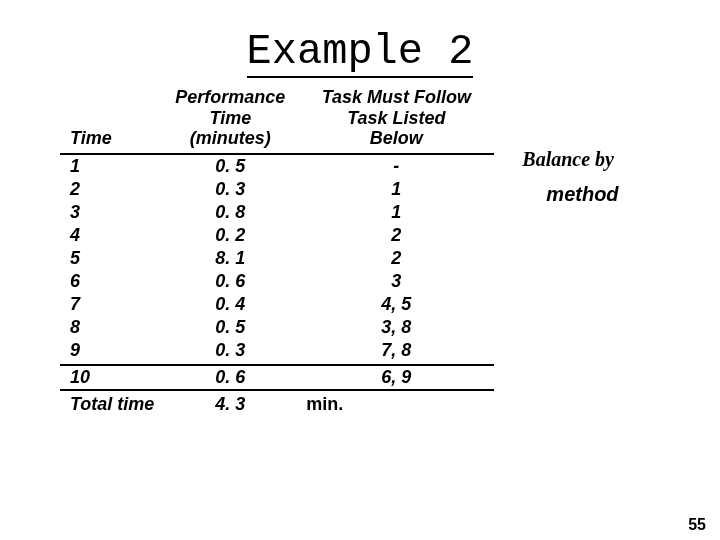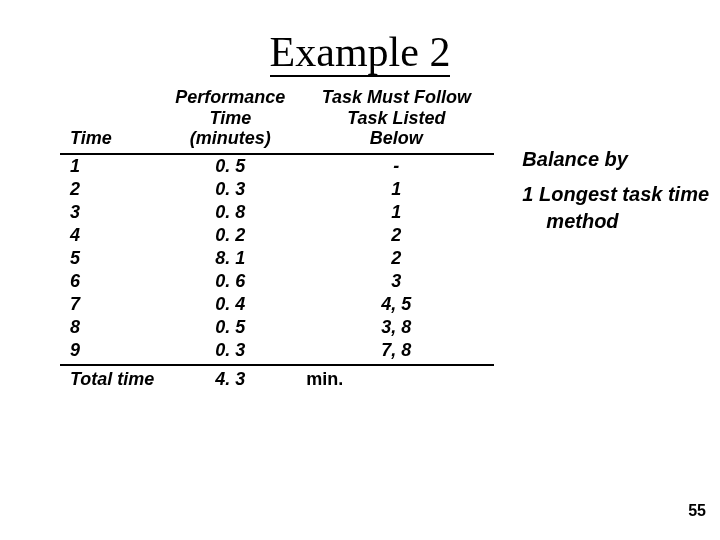--- a/index.html
+++ b/index.html
@@ -16,21 +16,21 @@
     position: relative;
     width: 720px;
     height: 540px;
   }
   .title {
     text-align: center;
     font-size: 42px;
     font-weight: 400;
     padding-top: 28px;
     padding-bottom: 10px;
-    font-family: Liberation Serif, serif;
+    font-family: Liberation Mono, monospace;
   }
   .title .underline {
     border-bottom: 2px solid #000;
   }
   .content {
     display: flex;
     flex-direction: row;
     align-items: flex-start;
     padding-left: 60px;
   }
@@ -62,27 +62,27 @@
   .total-row .col-task { white-space: nowrap; font-style: italic; }
   .total-row .col-follow { text-align: left; font-style: normal; margin-top: 43px; }
   .side {
     font-size: 20px;
     font-weight: 700;
     font-style: italic;
     line-height: 1.35;
     padding-left: 28px;
     padding-top: 60px;
   }
-  .side-block1 { margin-bottom: 8px; }
+  .side-block1 { margin-bottom: 8px; font-family: Liberation Serif, serif; }
   .side-block2 { margin-bottom: 26px; padding-left: 0; }
   .side-block2 .indent { padding-left: 24px; display: block; }
   .page-num {
     position: absolute;
     right: 14px;
-    bottom: 20px;
+    bottom: 6px;
     font-size: 16px;
     font-weight: 700;
   }
 </style>
 </head>
 <body>
 
 <div class="slide">
 
   <div class="title">
@@ -147,33 +147,37 @@
           <tr>
               <td class="col-task">8</td>
               <td class="col-time">0. 5</td>
               <td class="col-follow">3, 8</td>
             </tr>
           <tr class="sep-row">
               <td class="col-task">9</td>
               <td class="col-time">0. 3</td>
               <td class="col-follow">7, 8</td>
             </tr>
+          <tr>
+              <td class="col-task">10</td>
+              <td class="col-time">0. 6</td>
+              <td class="col-follow">6, 9</td>
+            </tr>
           <tr class="total-row">
             <td class="col-task">Total time</td>
             <td class="col-time">4. 3</td>
             <td class="col-follow">min.</td>
           </tr>
         </tbody>
       </table>
     </div>
 
     <div class="side">
       <div class="side-block1">Balance by</div>
       <div class="side-block2">
-        <span>1 Longest task time</span>
         <span class="indent">method</span>
       </div>
     </div>
 
   </div>
 
   <div class="page-num">55</div>
 </div>
 
 </body></html>

